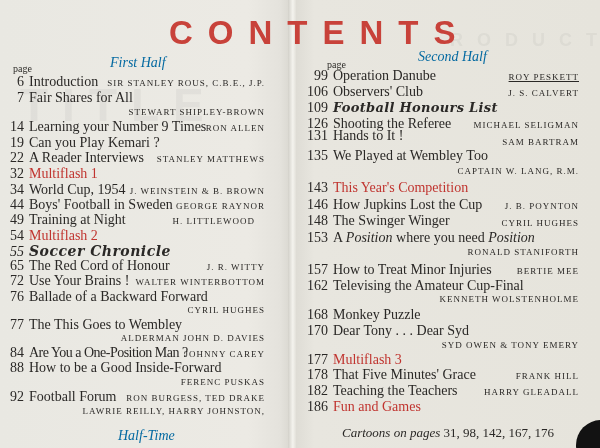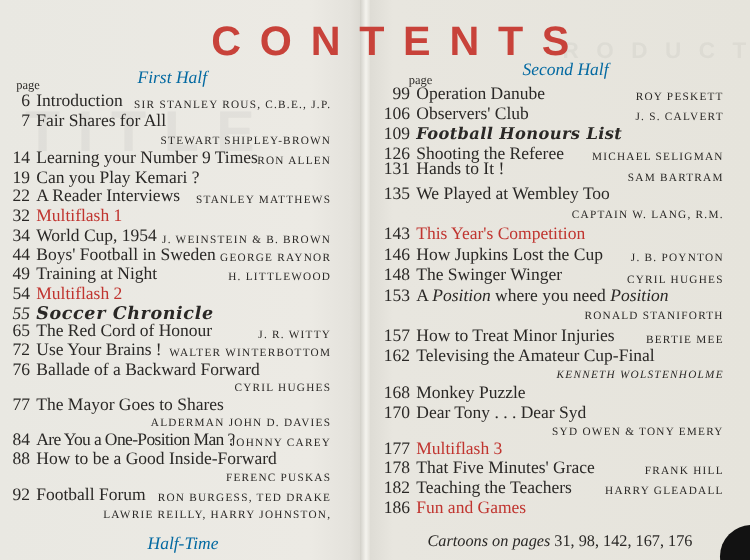--- a/index.html
+++ b/index.html
@@ -92,57 +92,57 @@
 
   <div class="entry" style="left:0; top:166px;"><span class="num">32</span><span class="red">Multiflash 1</span></div>
 
   <div class="entry" style="left:0; top:182px;"><span class="num">34</span><span>World Cup, 1954</span></div>
   <div class="author" style="right:335px; top:186px;">J. Weinstein &amp; B. Brown</div>
 
   <div class="entry" style="left:0; top:197px;"><span class="num">44</span><span>Boys' Football in Sweden</span></div>
   <div class="author" style="right:335px; top:201px;">George Raynor</div>
 
   <div class="entry" style="left:0; top:212px;"><span class="num">49</span><span>Training at Night</span></div>
-  <div class="author" style="right:335px; top:216px;text-align:right;">H. Littlewood</div>
+  <div class="author" style="right:345px; top:216px;text-align:right;">H. Littlewood</div>
 
   <div class="entry" style="left:0; top:228px;"><span class="num">54</span><span class="red">Multiflash 2</span></div>
 
   <div class="entry" style="left:0; top:243px;font-style:italic;"><span class="num">55</span><span class="blackletter">Soccer Chronicle</span></div>
 
   <div class="entry" style="left:0; top:258px;"><span class="num">65</span><span>The Red Cord of Honour</span></div>
   <div class="author" style="right:335px; top:262px;">J. R. Witty</div>
 
   <div class="entry" style="left:0; top:273px;"><span class="num">72</span><span>Use Your Brains !</span></div>
   <div class="author" style="right:335px; top:277px;">Walter Winterbottom</div>
 
   <div class="entry" style="left:0; top:289px;"><span class="num">76</span><span>Ballade of a Backward Forward</span></div>
   <div class="author" style="right:335px; top:305px;">Cyril Hughes</div>
 
-  <div class="entry" style="left:0; top:317px;"><span class="num">77</span><span>The Mayor Goes to Shares</span></div>
+  <div class="entry" style="left:0; top:317px;"><span class="num">77</span><span>The This Goes to Wembley</span></div>
   <div class="author" style="right:335px; top:333px;">Alderman John D. Davies</div>
 
   <div class="entry" style="left:0; top:345px;"><span class="num">84</span><span style="letter-spacing:-0.5px;">Are You a One-Position Man ?</span></div>
   <div class="author" style="right:335px; top:349px;">Johnny Carey</div>
 
   <div class="entry" style="left:0; top:360px;"><span class="num">88</span><span>How to be a Good Inside-Forward</span></div>
   <div class="author" style="right:335px; top:377px;">Ferenc Puskas</div>
 
   <div class="entry" style="left:0; top:389px;"><span class="num">92</span><span>Football Forum</span></div>
   <div class="author" style="right:335px; top:393px;">Ron Burgess, Ted Drake</div>
   <div class="author" style="right:335px; top:406px;">Lawrie Reilly, Harry Johnston,</div>
 
   <div class="half-title" style="left:118px; top:428px;">Half-Time</div>
 </div>
 
 <div class="right-list">
   <div class="half-title" style="left:418px; top:49px;">Second Half</div>
   <div class="page-label" style="left:327px; top:59px;">page</div>
 
   <div class="entry" style="left:296px; top:68px;"><span class="num">99</span><span>Operation Danube</span></div>
-  <div class="author" style="right:21px; top:72px;">Roy Peskett</div>
+  <div class="author" style="right:21px; top:72px;text-decoration:underline;">Roy Peskett</div>
 
   <div class="entry" style="left:296px; top:84px;"><span class="num">106</span><span>Observers' Club</span></div>
   <div class="author" style="right:21px; top:88px;">J. S. Calvert</div>
 
   <div class="entry" style="left:296px; top:100px;"><span class="num">109</span><span class="bold-italic">Football Honours List</span></div>
 
   <div class="entry" style="left:296px; top:116px;"><span class="num">126</span><span>Shooting the Referee</span></div>
   <div class="author" style="right:21px; top:120px;">Michael Seligman</div>
 
   <div class="entry" style="left:296px; top:128px;"><span class="num">131</span><span>Hands to It !</span></div>
@@ -159,21 +159,21 @@
   <div class="entry" style="left:296px; top:213px;"><span class="num">148</span><span>The Swinger Winger</span></div>
   <div class="author" style="right:21px; top:218px;">Cyril Hughes</div>
 
   <div class="entry" style="left:296px; top:230px;"><span class="num">153</span><span>A </span><i>Position</i><span> where you need </span><i>Position</i></div>
   <div class="author" style="right:21px; top:247px;">Ronald Staniforth</div>
 
   <div class="entry" style="left:296px; top:262px;"><span class="num">157</span><span>How to Treat Minor Injuries</span></div>
   <div class="author" style="right:21px; top:266px;">Bertie Mee</div>
 
   <div class="entry" style="left:296px; top:278px;"><span class="num">162</span><span>Televising the Amateur Cup-Final</span></div>
-  <div class="author" style="right:21px; top:294px;font-style:italic;">Kenneth Wolstenholme</div>
+  <div class="author" style="right:21px; top:294px;">Kenneth Wolstenholme</div>
 
   <div class="entry" style="left:296px; top:307px;"><span class="num">168</span><span>Monkey Puzzle</span></div>
 
   <div class="entry" style="left:296px; top:323px;"><span class="num">170</span><span>Dear Tony . . . Dear Syd</span></div>
   <div class="author" style="right:21px; top:340px;">Syd Owen &amp; Tony Emery</div>
 
   <div class="entry" style="left:296px; top:352px;"><span class="num">177</span><span class="red">Multiflash 3</span></div>
 
   <div class="entry" style="left:296px; top:367px;"><span class="num">178</span><span>That Five Minutes' Grace</span></div>
   <div class="author" style="right:21px; top:371px;">Frank Hill</div>

